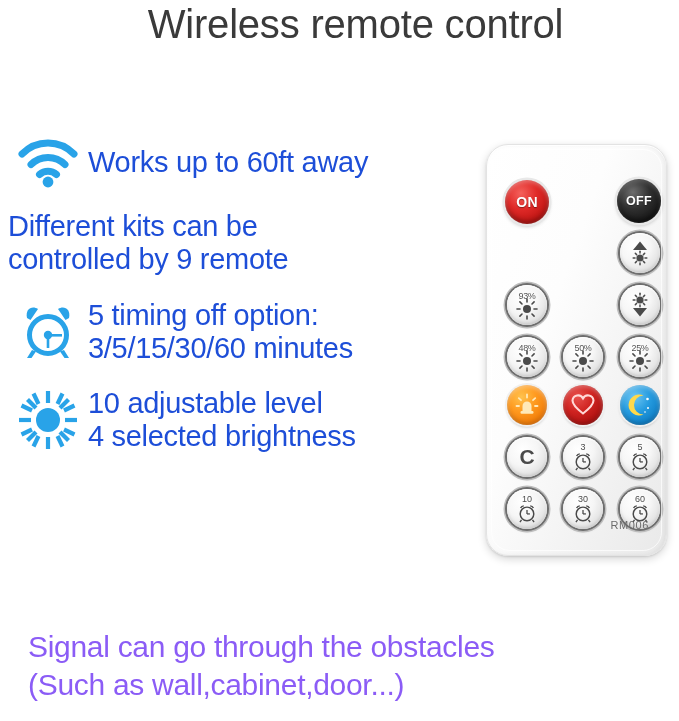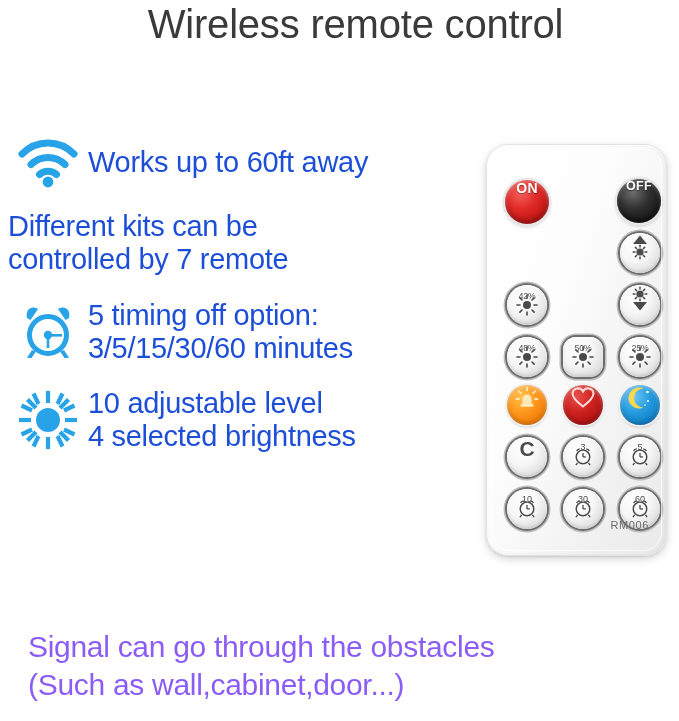--- a/index.html
+++ b/index.html
@@ -100,21 +100,21 @@
     border-radius:19px;
     border:1px solid rgba(255,255,255,0.7);
     pointer-events:none;
   }
 
   .btn {
     position:absolute;
     width:40px; height:40px;
     border-radius:50%;
     display:flex;
-    align-items:flex-start;
+    align-items:center;
     justify-content:center;
   }
 
   
   .btn-grey {
     background:
       radial-gradient(circle at 38% 32%, #ffffff 0%, #f6f6f6 42%, #e2e2e2 72%, #cfcfcf 100%);
     box-shadow:
       0 0 0 2px #6e6e6e,
       0 0 0 3.5px #bdbdbd,
@@ -216,21 +216,21 @@
             <path d="M22.5 37.5 A13 13 0 0 1 39.5 37.5" stroke-width="7"></path>
           </g>
           <circle cx="31" cy="45" r="5.4" fill="#29A3E8"></circle>
         </svg>
       </div>
       <div class="feat-text">Works up to 60ft away</div>
     </div>
 
     <div class="feature f-sync">
       <div class="feat-text">Different kits can be
-controlled by 7 remote</div>
+controlled by 9 remote</div>
     </div>
 
     <div class="feature f-timer">
       <div class="feat-icon">
         <svg width="60" height="58" viewBox="0 0 60 58">
           <g fill="#29A3E8">
             <path d="M9 15 C7 6 14 2 20 6 L12.5 17 Z"></path>
             <path d="M51 15 C53 6 46 2 40 6 L47.5 17 Z"></path>
             <path d="M14 47 L9 55 L13.5 55 L18 48.5 Z"></path>
             <path d="M46 47 L51 55 L46.5 55 L42 48.5 Z"></path>
@@ -298,21 +298,21 @@
             <line x1="19" y1="19" x2="20.8" y2="19"></line>
           <line x1="9.3" y1="14.3" x2="10.6" y2="15.6"></line>
             <line x1="17.4" y1="22.4" x2="18.7" y2="23.7"></line>
           <line x1="18.7" y1="14.3" x2="17.4" y2="15.6"></line>
             <line x1="10.6" y1="22.4" x2="9.3" y2="23.7"></line>
         </g>
       </svg>
     </div>
 
     <div class="btn btn-grey" style="left:20px; top:140px;">
-      <span class="pct">42%</span>
+      <span class="pct">93%</span>
       <svg width="24" height="24" viewBox="0 0 24 24" style="margin-top:8px">
         <circle cx="12" cy="12" r="4" fill="#4a4a4a"></circle>
         <g stroke="#4a4a4a" stroke-width="1.6" stroke-linecap="round">
           <line x1="12" y1="2" x2="12" y2="5"></line>
             <line x1="12" y1="19" x2="12" y2="22"></line>
           <line x1="2" y1="12" x2="5" y2="12"></line>
             <line x1="19" y1="12" x2="22" y2="12"></line>
           <line x1="4.9" y1="4.9" x2="7" y2="7"></line>
             <line x1="17" y1="17" x2="19.1" y2="19.1"></line>
           <line x1="19.1" y1="4.9" x2="17" y2="7"></line>
@@ -348,21 +348,21 @@
           <line x1="2" y1="12" x2="5" y2="12"></line>
             <line x1="19" y1="12" x2="22" y2="12"></line>
           <line x1="4.9" y1="4.9" x2="7" y2="7"></line>
             <line x1="17" y1="17" x2="19.1" y2="19.1"></line>
           <line x1="19.1" y1="4.9" x2="17" y2="7"></line>
             <line x1="7" y1="17" x2="4.9" y2="19.1"></line>
         </g>
       </svg>
     </div>
 
-    <div class="btn btn-grey" style="left:76px; top:192px;border-radius:13px;">
+    <div class="btn btn-grey" style="left:76px; top:192px;">
       <span class="pct">50%</span>
       <svg width="24" height="24" viewBox="0 0 24 24" style="margin-top:8px">
         <circle cx="12" cy="12" r="4" fill="#4a4a4a"></circle>
         <g stroke="#4a4a4a" stroke-width="1.6" stroke-linecap="round">
           <line x1="12" y1="2" x2="12" y2="5"></line>
             <line x1="12" y1="19" x2="12" y2="22"></line>
           <line x1="2" y1="12" x2="5" y2="12"></line>
             <line x1="19" y1="12" x2="22" y2="12"></line>
           <line x1="4.9" y1="4.9" x2="7" y2="7"></line>
             <line x1="17" y1="17" x2="19.1" y2="19.1"></line>

